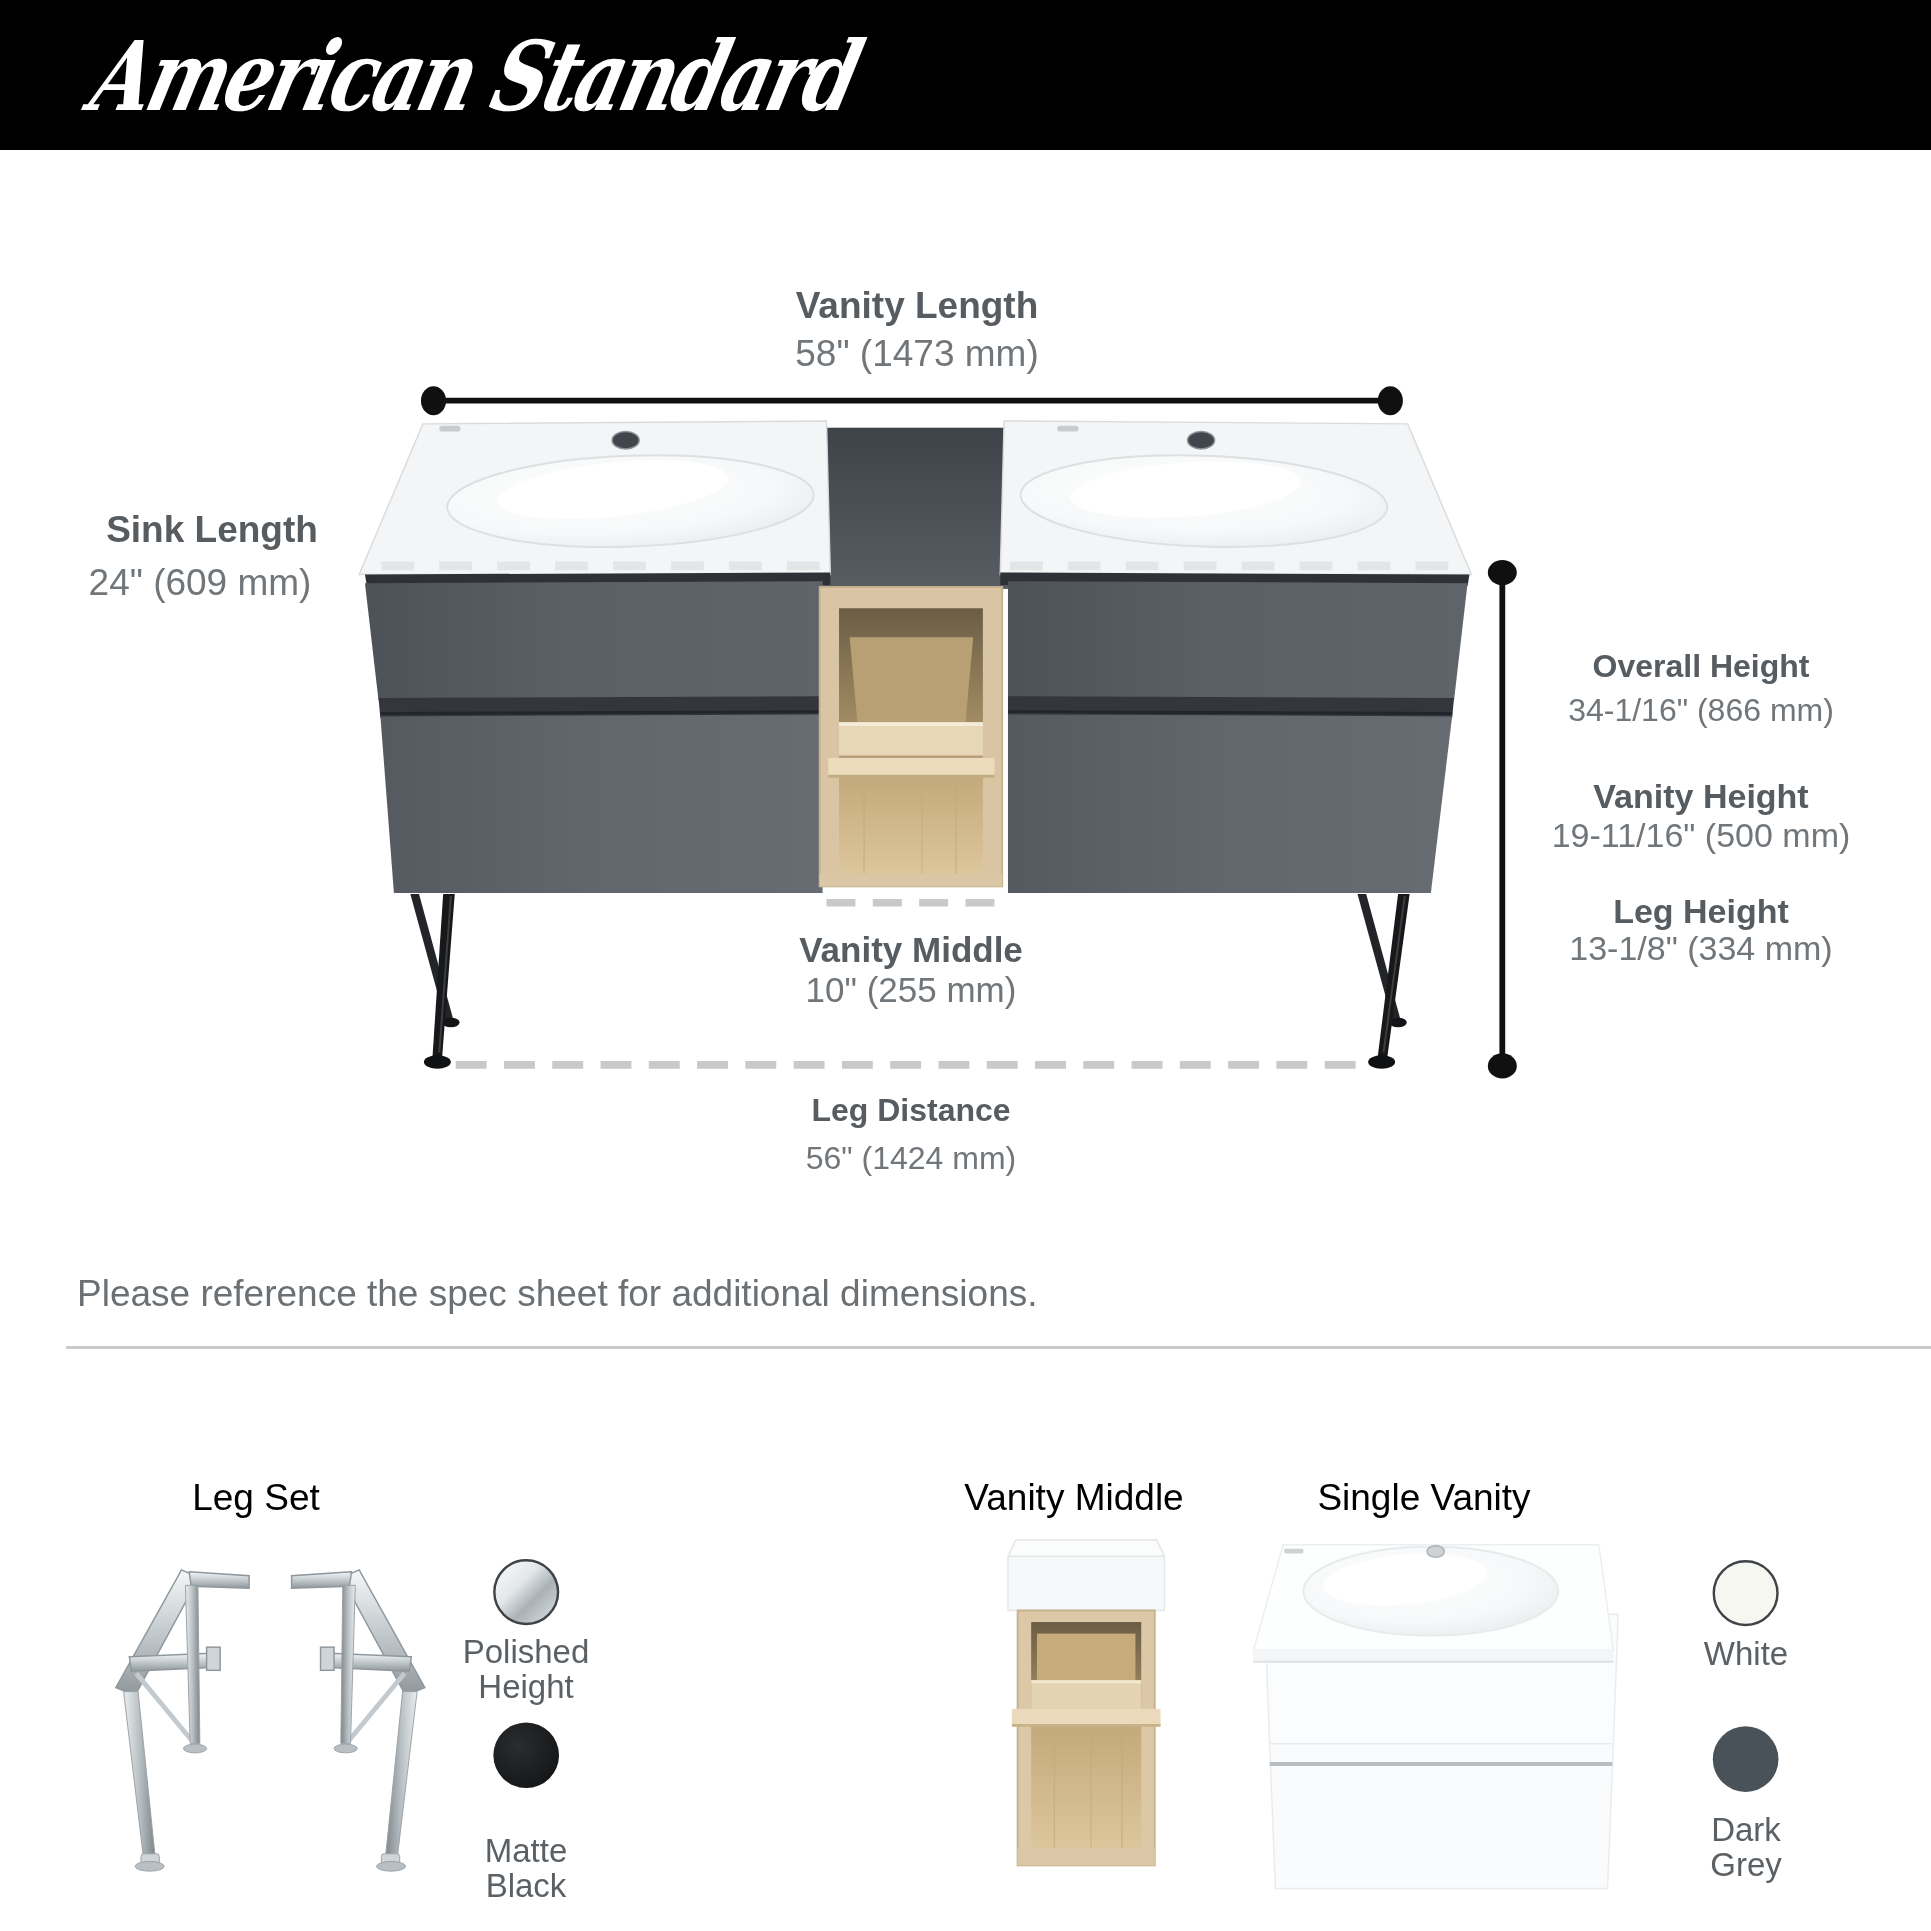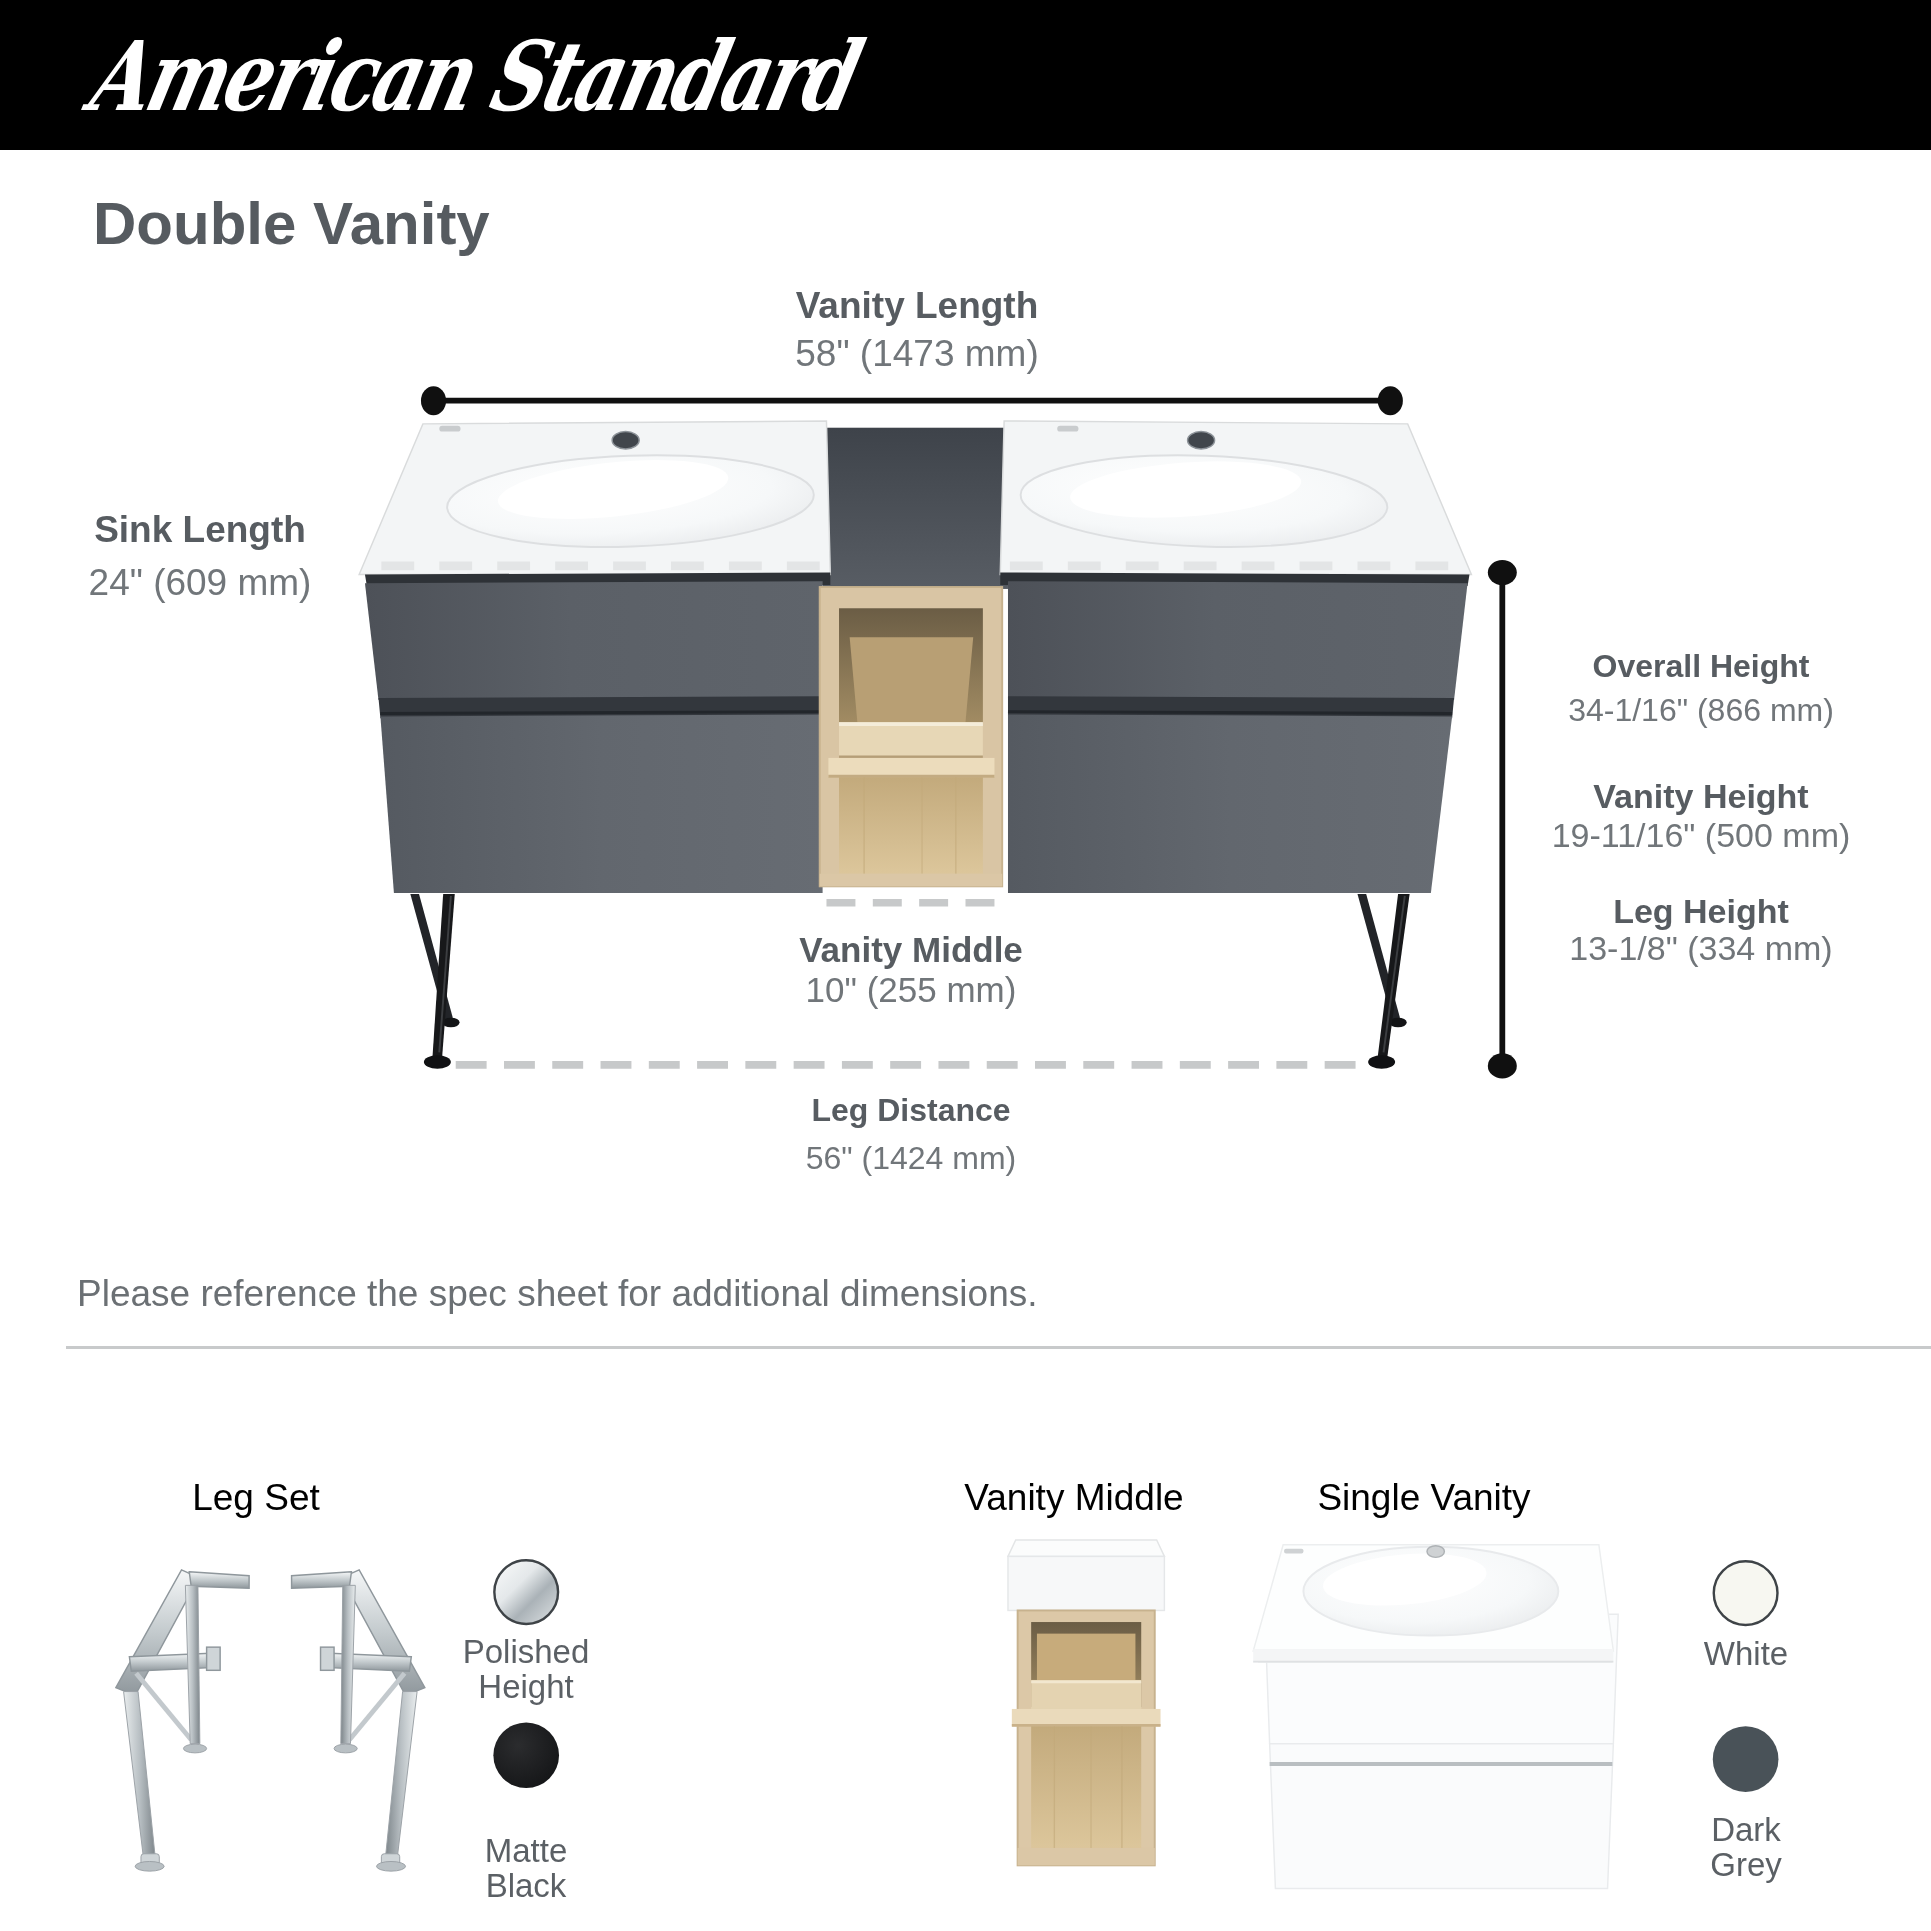--- a/index.html
+++ b/index.html
@@ -27,21 +27,20 @@
 
 <div id="canvas">
 
   <div class="abs hdr"></div>
   <svg class="abs" style="left:77px;top:13.5px;" width="830" height="127" viewBox="0 0 860 132">
     <g transform="skewX(-14) translate(34,0)">
       <text x="0" y="100" fill="#ffffff" font-family="'DejaVu Serif', serif" font-style="italic" font-weight="bold" font-size="100" letter-spacing="-5" textLength="790" lengthAdjust="spacingAndGlyphs">American Standard</text>
     </g>
   </svg>
 
-  <div class="abs title" style="left:93px;top:189px;">Double Vanity</div>
 
   <svg class="abs" style="left:0;top:0;" width="1931" height="1931" viewBox="0 0 2000 2000">
     <defs>
       <linearGradient id="drawerG" x1="0" y1="0" x2="1" y2="0">
         <stop offset="0" stop-color="#4d5158"></stop>
           <stop offset="0.45" stop-color="#5b6067"></stop>
           <stop offset="1" stop-color="#5f646b"></stop>
       </linearGradient>
       <linearGradient id="drawerG2" x1="0" y1="0" x2="1" y2="0">
         <stop offset="0" stop-color="#555a61"></stop>
@@ -228,21 +227,21 @@
 
     <circle cx="545" cy="1649" r="33" fill="url(#chromeSwatchG)" stroke="#3e4347" stroke-width="2.5"></circle>
     <circle cx="545" cy="1818" r="34" fill="url(#blackSwatchG)"></circle>
     <circle cx="1808" cy="1650" r="33" stroke="#3e4347" stroke-width="2.5" fill="#f7f7f1"></circle>
     <circle cx="1808" cy="1822" r="34" fill="#495258"></circle>
   </svg>
 
   <div class="abs ctr dim-label f38" style="left:917px;top:286px;">Vanity Length</div>
   <div class="abs ctr dim-value f38" style="left:917px;top:334px;">58" (1473 mm)</div>
 
-  <div class="abs ctr dim-label f38" style="left:200px;top:510px;">Sink Length</div>
+  <div class="abs ctr dim-label f38" style="left:212px;top:510px;">Sink Length</div>
   <div class="abs ctr dim-value f38" style="left:200px;top:563px;">24" (609 mm)</div>
 
   <div class="abs ctr dim-label f40" style="left:1701px;top:649px;">Overall Height</div>
   <div class="abs ctr dim-value f40" style="left:1701px;top:693px;">34-1/16" (866 mm)</div>
 
   <div class="abs ctr dim-label f35" style="left:1701px;top:778px;">Vanity Height</div>
   <div class="abs ctr dim-value f35" style="left:1701px;top:817px;">19-11/16" (500 mm)</div>
 
   <div class="abs ctr dim-label f35" style="left:1701px;top:893px;">Leg Height</div>
   <div class="abs ctr dim-value f35" style="left:1701px;top:930px;">13-1/8" (334 mm)</div>

